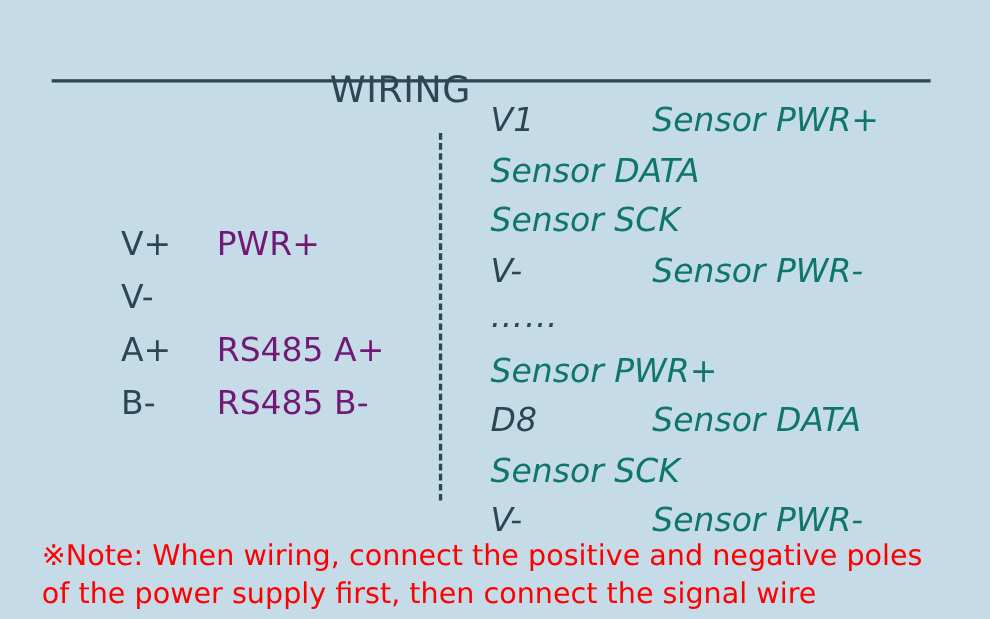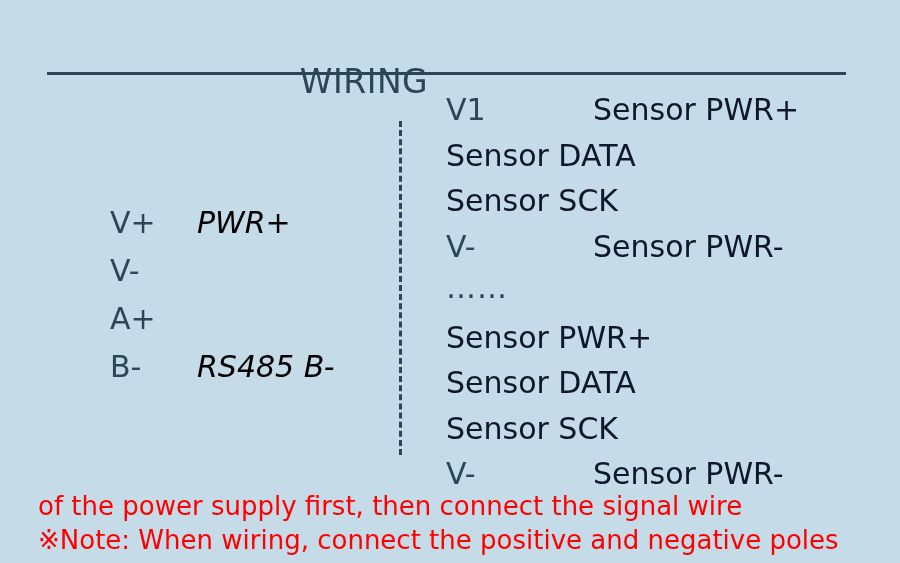--- a/index.html
+++ b/index.html
@@ -68,58 +68,58 @@
     width: 87px;
     flex: 0 0 87px;
     font-size: 30px;
     line-height: 40px;
     color: #2d4654;
     white-space: nowrap;
   }
   #left-column .pin-desc {
     font-size: 30px;
     line-height: 40px;
-    color: #000000;
-    white-space: nowrap;
-    font-style: italic;
+    color: #701a75;
+    white-space: nowrap;
   }
 
   
   #column-divider {
     position: absolute;
     left: 399px;
     top: 121px;
     width: 0;
     height: 334px;
     border-left: 3px dashed #2d4654;
   }
 
   
   #right-column {
     position: absolute;
     left: 446px;
     top: 90px;
+    font-style: italic;
   }
   #right-column .pin-row {
     height: 45.5px;
     display: flex;
     align-items: flex-start;
   }
   #right-column .pin-code {
     width: 147px;
     flex: 0 0 147px;
     font-size: 30px;
     line-height: 40px;
     color: #2d4654;
     white-space: nowrap;
   }
   #right-column .pin-desc {
     font-size: 30px;
     line-height: 40px;
-    color: #0f172a;
+    color: #0f766e;
     white-space: nowrap;
   }
   #right-column .ellipsis-row {
     height: 45.5px;
   }
   #right-column .ellipsis-row .pin-code {
     font-size: 30px;
     line-height: 32px;
     letter-spacing: 1px;
   }
@@ -151,20 +151,21 @@
     <div id="left-column">
       <div class="pin-row">
         <span class="pin-code">V+</span>
         <span class="pin-desc">PWR+</span>
       </div>
       <div class="pin-row">
         <span class="pin-code">V-</span>
       </div>
       <div class="pin-row">
         <span class="pin-code">A+</span>
+        <span class="pin-desc">RS485 A+</span>
       </div>
       <div class="pin-row">
         <span class="pin-code">B-</span>
         <span class="pin-desc">RS485 B-</span>
       </div>
     </div>
 
     <div id="column-divider"></div>
 
     <div id="right-column">
@@ -183,31 +184,32 @@
         <span class="pin-desc">Sensor PWR-</span>
       </div>
       <div class="pin-row ellipsis-row">
         <span class="pin-code">……</span>
         <span class="pin-desc"></span>
       </div>
       <div class="pin-row">
         <span class="pin-desc">Sensor PWR+</span>
       </div>
       <div class="pin-row">
+        <span class="pin-code">D8</span>
         <span class="pin-desc">Sensor DATA</span>
       </div>
       <div class="pin-row">
         <span class="pin-desc">Sensor SCK</span>
       </div>
       <div class="pin-row">
         <span class="pin-code">V-</span>
         <span class="pin-desc">Sensor PWR-</span>
       </div>
     </div>
 
   </div>
 
   <div id="note">
+    <div class="note-line">※Note: When wiring, connect the positive and negative poles</div>
     <div class="note-line">of the power supply first, then connect the signal wire</div>
-    <div class="note-line">※Note: When wiring, connect the positive and negative poles</div>
   </div>
 
 </div>
 
 </body></html>

